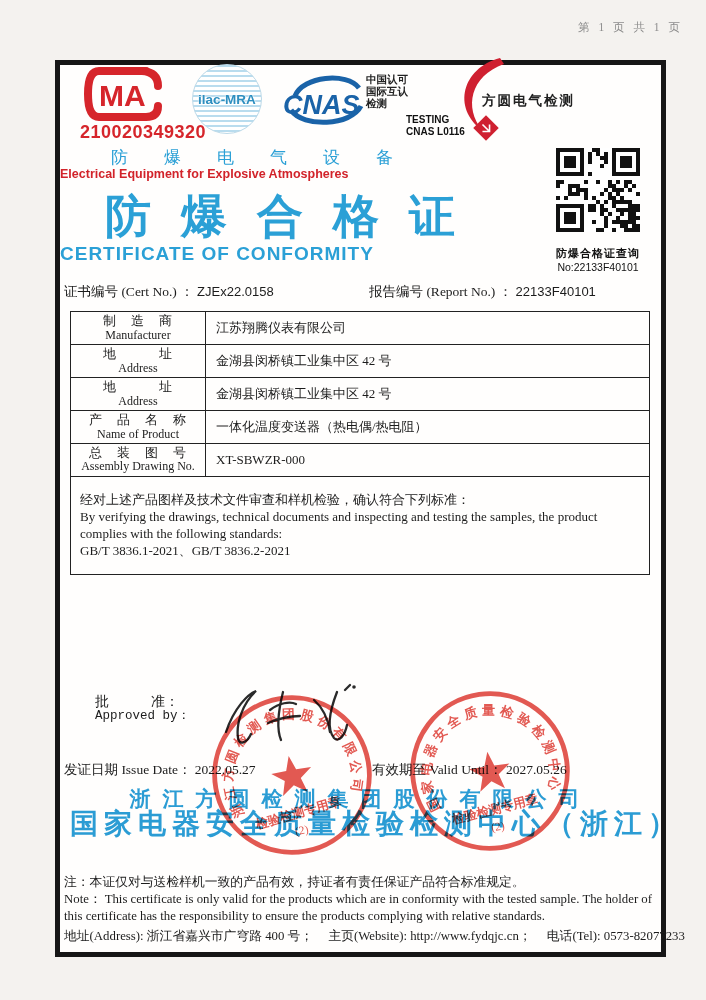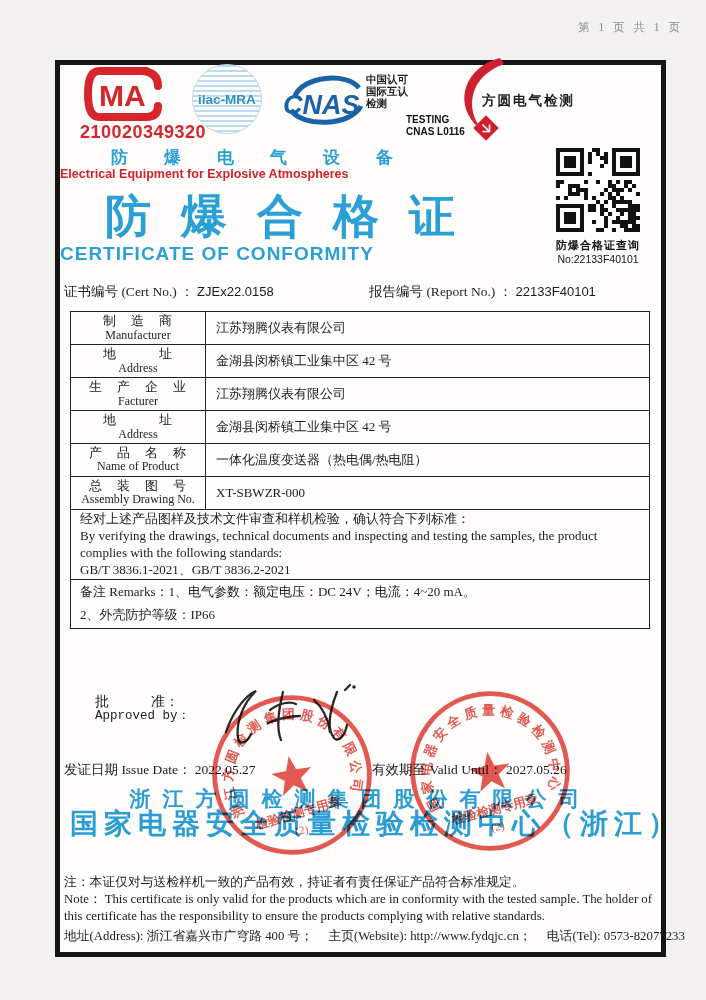--- a/index.html
+++ b/index.html
@@ -17,45 +17,45 @@
   #cma-number { left:80px; top:122px; color:#d6252b; font-weight:bold; font-family:"Liberation Sans",sans-serif; font-size:18px; letter-spacing:.5px; }
   #ilac-logo { left:192px; top:64px; width:70px; height:70px; border-radius:50%;
     background:repeating-linear-gradient(#b9dcee 0 2px, #ffffff 2px 5px); border:1px solid #bcd9e8;
     display:flex; align-items:center; justify-content:center;text-align:center; }
   #ilac-logo span { color:#2e8fc0; font-weight:bold; font-family:"Liberation Sans",sans-serif; font-size:13.5px; text-shadow:0 0 2px #fff,0 0 2px #fff; }
   #cnas-logo { left:281px; top:72px; }
   #cnas-side { left:366px; top:74px; font-size:10.5px; line-height:12px; font-weight:bold; color:#222; font-family:"Liberation Serif",serif; }
   #cnas-bottom { left:366px; top:114px; font-size:10px; line-height:12px; font-weight:bold; color:#111; font-family:"Liberation Sans",sans-serif;margin-left:40px; }
   #fy-logo { left:448px; top:56px; }
   #fy-label { left:482px; top:92px; font-size:13.5px; font-weight:bold; color:#222; letter-spacing:2px; font-family:"Liberation Serif",serif; }
-  #title-cn { top:146px; left:75px; width:470px; color:#2ba0d6; font-family:"Liberation Sans",sans-serif; font-weight:bold; font-size:17px; letter-spacing:36px; text-indent:36px; white-space:nowrap; }
+  #title-cn { top:146px; left:75px; width:470px; color:#2ba0d6; font-family:"Liberation Sans",sans-serif; font-weight:normal; font-size:17px; letter-spacing:36px; text-indent:36px; white-space:nowrap; }
   #title-en { top:167px; left:60px; width:500px; color:#d2232a; font-family:"Liberation Sans",sans-serif; font-weight:bold; font-size:12.5px; }
   #cert-title-cn { top:186px; left:75px; width:470px; color:#2ba0d6; font-family:"Liberation Sans",sans-serif; font-weight:bold; font-size:46px; letter-spacing:30px; text-indent:30px; white-space:nowrap; }
   #cert-title-en { top:243px; left:60px; width:500px; color:#2ba0d6; font-family:"Liberation Sans",sans-serif; font-weight:bold; font-size:19px; letter-spacing:1px; }
 
   
   #qr-box { left:553px; top:148px; width:90px; text-align:center; }
   #qr-code { width:84px; height:84px; margin:0 auto; background:#fff; }
-  #qr-caption { font-size:11px; font-weight:bold; color:#111; margin-top:2px; letter-spacing:1px; font-family:"Liberation Serif",serif; }
+  #qr-caption { font-size:11px; font-weight:bold; color:#111; margin-top:10px; letter-spacing:1px; font-family:"Liberation Serif",serif; }
   #qr-number { font-size:10.5px; color:#111; font-family:"Liberation Sans",sans-serif;text-align:center; }
 
   
   #cert-no-row { left:64px; top:283px; width:595px; font-size:13.5px; }
   #cert-no-row .val { font-family:"Liberation Sans",sans-serif; font-size:13px; }
   #report-group { position:absolute; left:305px; top:0; }
 
   
   #info-table { left:70px; top:311px; }
   table { border-collapse:collapse; table-layout:fixed; width:580px; font-size:13px; }
   td { border:1.5px solid #222; vertical-align:middle;margin-top:29px; }
   td.lbl { width:135px; text-align:center; padding:2px 4px; line-height:1.12; }
   td.lbl .cn { display:block; font-size:13px; letter-spacing:1px; }
   td.lbl .en { display:block; font-size:12px; }
   td.val { padding:2px 4px 2px 10px; height:31px; }
-  td.wide { padding:1px 9px; font-size:13px; line-height:1.3; }
+  td.wide { padding:15px 9px; font-size:13px; line-height:1.3; }
   td.wide .rem-line { line-height:1.75; }
 
   
   #approval { left:95px; top:695px; font-size:14px; line-height:1.1;font-family:Liberation Mono, monospace; }
   #approval .en { font-size:12.5px; }
   #signature { left:218px; top:680px; }
 
   
   #date-row { left:64px; top:761px; width:595px; font-size:13.5px; }
   #valid-group { position:absolute; left:308px; top:0; }
@@ -271,27 +271,20 @@
   </tr>
   <tr>
     <td class="lbl">
             <span class="cn">地　　　址</span>
             <span class="en">Address</span>
           </td>
     <td class="val">金湖县闵桥镇工业集中区 42 号</td>
   </tr>
   <tr>
     <td class="lbl">
-            <span class="cn">生　产　企　业</span>
-            <span class="en">Facturer</span>
-          </td>
-    <td class="val">江苏翔腾仪表有限公司</td>
-  </tr>
-  <tr>
-    <td class="lbl">
             <span class="cn">地　　　址</span>
             <span class="en">Address</span>
           </td>
     <td class="val">金湖县闵桥镇工业集中区 42 号</td>
   </tr>
   <tr>
     <td class="lbl">
             <span class="cn">产　品　名　称</span>
             <span class="en">Name of Product</span>
           </td>
@@ -302,26 +295,20 @@
             <span class="cn">总　装　图　号</span>
             <span class="en">Assembly Drawing No.</span>
           </td>
     <td class="val">XT-SBWZR-000</td>
   </tr>
   <tr>
     <td class="wide" colspan="2">
       <div>经对上述产品图样及技术文件审查和样机检验，确认符合下列标准：</div>
       <div>By verifying the drawings, technical documents and inspecting and testing the samples, the product complies with the following standards:</div>
       <div>GB/T 3836.1-2021、GB/T 3836.2-2021</div>
-    </td>
-  </tr>
-  <tr>
-    <td class="wide" colspan="2">
-      <div class="rem-line">备注 Remarks：1、电气参数：额定电压：DC 24V；电流：4~20 mA。</div>
-      <div class="rem-line">2、外壳防护等级：IP66</div>
     </td>
   </tr>
 </tbody>
     </table>
 </div>
 
 <div class="abs" id="approval">
   <div>批　　　准：</div>
   <div class="en">Approved by：</div>
 </div>

